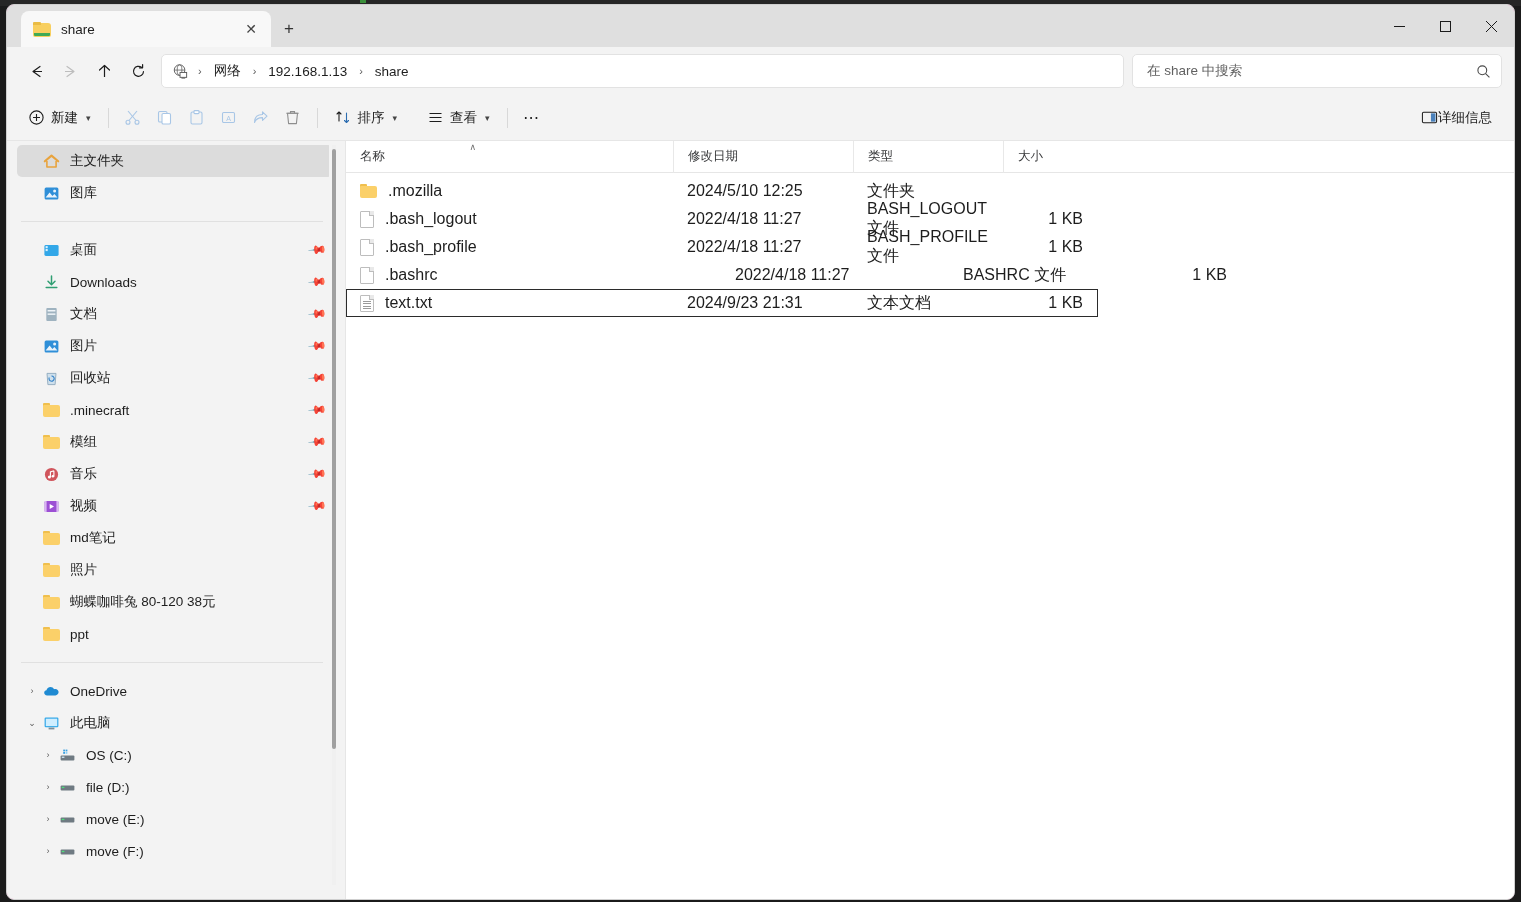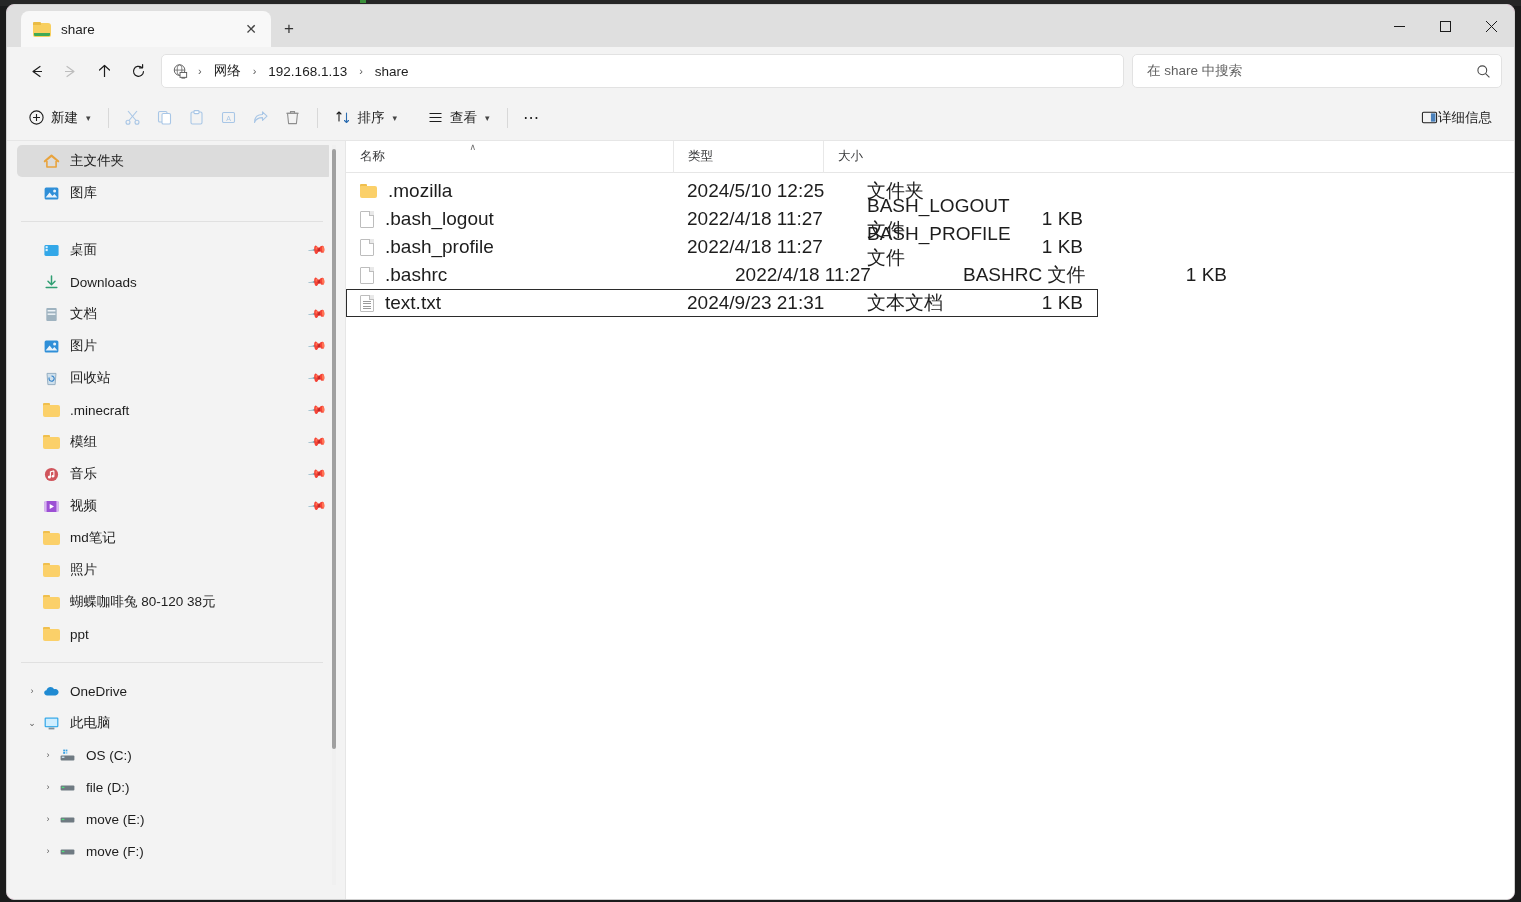--- a/index.html
+++ b/index.html
@@ -171,21 +171,21 @@
     height: 32px; display: flex; align-items: center; padding-left: 14px;
     position: relative; flex: 0 0 auto;
   }
   #colheader .col + .col { border-left: 1px solid #e8e8e8; }
   #colheader .sortcaret {
     position: absolute; top: 1px; left: 50%; margin-left: -40px;
     font-size: 9px; color: #6e6e6e;
   }
   .row {
     height: 28px; display: flex; align-items: center;
-    font-size: 19px; color: #1d1d1d;
+    font-size: 16px; color: #1d1d1d;
     border: 1px solid transparent;
   }
   .row.focused { border: 1px solid #2b2b2b; background: #ffffff; }
   .row .c-name { display: flex; align-items: center; gap: 11px; padding-left: 13px; flex: 0 0 auto; }
   .row .c-date, .row .c-type, .row .c-size { flex: 0 0 auto; padding-left: 14px; color: #1d1d1d; }
   .row .c-size { text-align: right; padding-right: 16px; padding-left: 0; }
 
   .doc-icon { width: 14px; height: 17px; position: relative; }
   .doc-icon .sheet {
     position: absolute; inset: 0; background: #ffffff; border: 1px solid #bdbdbd;
@@ -605,20 +605,23 @@
         <div class="thumb"></div>
       </div>
     </div>
 
     <div id="content">
 
       <div id="colheader">
         <div class="col" style="width:327px;">
           <span class="sortcaret">∧</span>
           <span>名称</span>
+        </div>
+        <div class="col" style="width:180px;">
+          <span>修改日期</span>
         </div>
         <div class="col" style="width:150px;">
           <span>类型</span>
         </div>
         <div class="col" style="width:98px;">
           <span>大小</span>
         </div>
       </div>
 
       <div style="padding-top:4px;">

